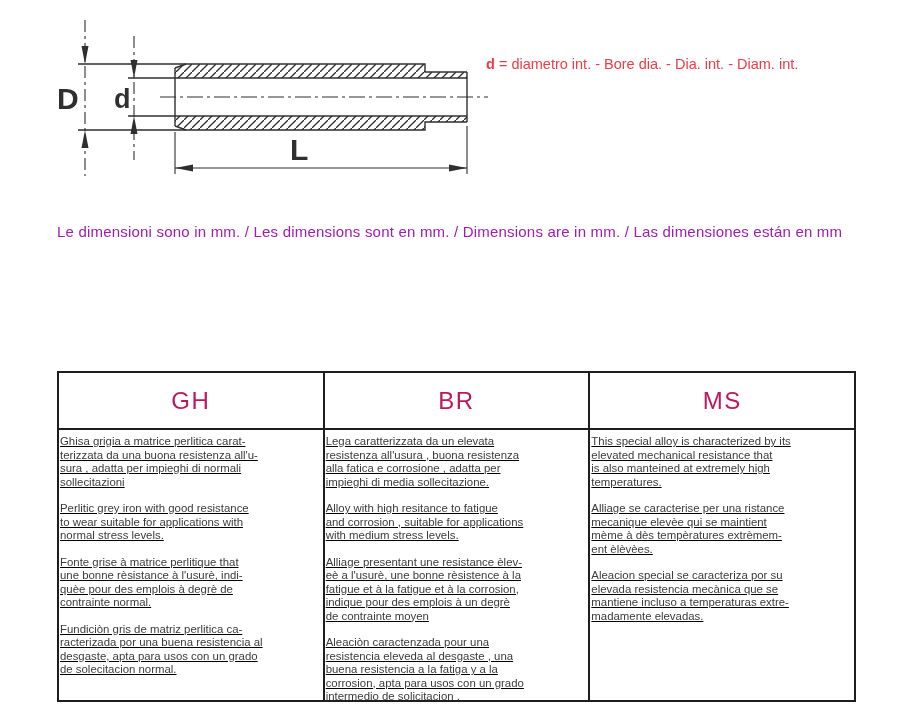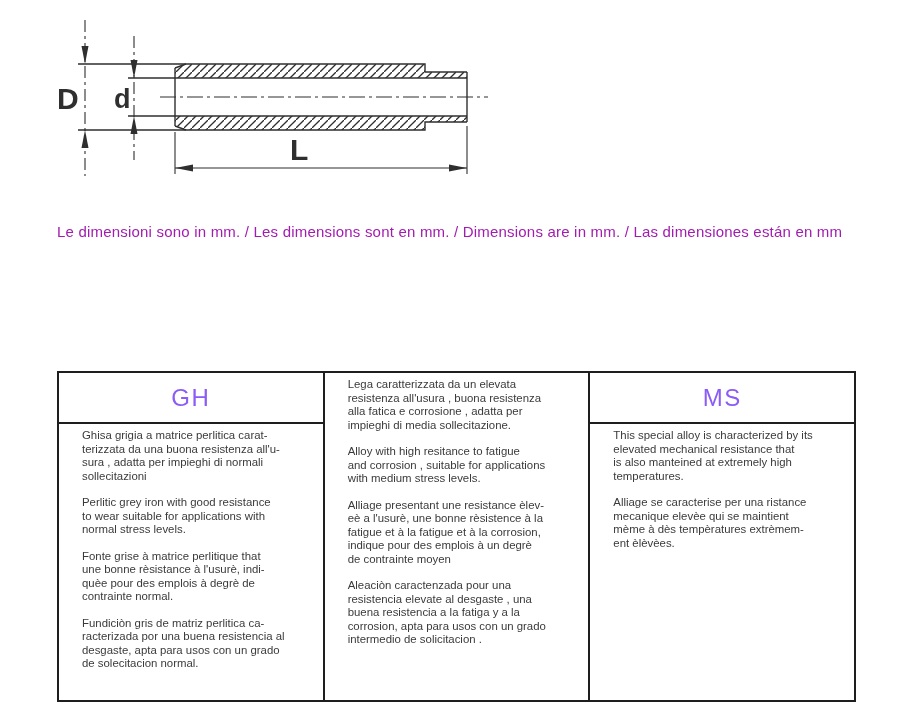--- a/index.html
+++ b/index.html
@@ -70,35 +70,36 @@
     border-right: 2px solid #1e1e1e;
     display: flex;
     flex-direction: column;
     box-sizing: border-box;
     min-width: 0;
   }
   .spec-col:last-child {
     border-right: none;
   }
   .col-header {
-    height: 51px;
+    height: 57px;
     border-bottom: 2px solid #1e1e1e;
     box-sizing: border-box;
     display: flex;
     align-items: center;
     justify-content: center;
     font-size: 24px;
     letter-spacing: 1.5px;
-    color: #8b5cf6;
+    color: #be185d;
   }
   .col-body {
     flex: 1;
-    padding: 5px 23px;
+    padding: 5px 1px;
     box-sizing: border-box;
     overflow: hidden;
+    text-decoration: underline;
   }
   .col-body p {
     margin: 0 0 13px 0;
     font-size: 11.4px;
     line-height: 13.5px;
     color: #3a3a3a;
     white-space: pre-line;
   }
 </style>
 </head>
@@ -151,20 +152,24 @@
       <path d="M135 124 V166" stroke="#2f2f2f" stroke-width="1.1"></path>
       <path d="M427 118 V166" stroke="#2f2f2f" stroke-width="1.1"></path>
       <path d="M135 160 H427" stroke="#2f2f2f" stroke-width="1.2"></path>
       <path d="M135 160 L153 156.5 V163.5 Z" fill="#2f2f2f"></path>
       <path d="M427 160 L409 156.5 V163.5 Z" fill="#2f2f2f"></path>
       <text x="250" y="152" font-size="30" font-weight="bold" fill="#2f2f2f">L</text>
     </g>
   </svg>
 
   <div class="legend">
+    <div class="legend-row">
+      <span class="key">d</span>
+      <span>= diametro int. - Bore dia. - Dia. int. - Diam. int.</span>
+    </div>
   </div>
 
   <div class="dim-note">Le dimensioni sono in mm. / Les dimensions sont en mm. / Dimensions are in mm. / Las dimensiones están en mm</div>
 
   <div class="spec-table">
 
     <div class="spec-col">
       <div class="col-header">GH</div>
       <div class="col-body">
         <p>Ghisa grigia a matrice perlitica carat-
@@ -179,49 +184,54 @@
 quèe pour des emplois à degrè de
 contrainte normal.</p>
         <p>Fundiciòn gris de matriz perlitica ca-
 racterizada por una buena resistencia al
 desgaste, apta para usos con un grado
 de solecitacion normal.</p>
       </div>
     </div>
 
     <div class="spec-col">
+      <div class="col-header">BR</div>
       <div class="col-body">
         <p>Lega caratterizzata da un elevata
 resistenza all'usura , buona resistenza
 alla fatica e corrosione , adatta per
 impieghi di media sollecitazione.</p>
         <p>Alloy with high resitance to fatigue
 and corrosion , suitable for applications
 with medium stress levels.</p>
         <p>Alliage presentant une resistance èlev-
 eè a l'usurè, une bonne rèsistence à la
 fatigue et à la fatigue et à la corrosion,
 indique pour des emplois à un degrè
 de contrainte moyen</p>
         <p>Aleaciòn caractenzada pour una
-resistencia elevate al desgaste , una
+resistencia eleveda al desgaste , una
 buena resistencia a la fatiga y a la
 corrosion, apta para usos con un grado
 intermedio de solicitacion .</p>
       </div>
     </div>
 
     <div class="spec-col">
       <div class="col-header">MS</div>
       <div class="col-body">
         <p>This special alloy is characterized by its
 elevated mechanical resistance that
 is also manteined at extremely high
 temperatures.</p>
         <p>Alliage se caracterise per una ristance
 mecanique elevèe qui se maintient
 mème à dès tempèratures extrèmem-
 ent èlèvèes.</p>
+        <p>Aleacion special se caracteriza por su
+elevada resistencia mecànica que se
+mantiene incluso a temperaturas extre-
+madamente elevadas.</p>
       </div>
     </div>
 
   </div>
 </div>
 
 </body></html>

